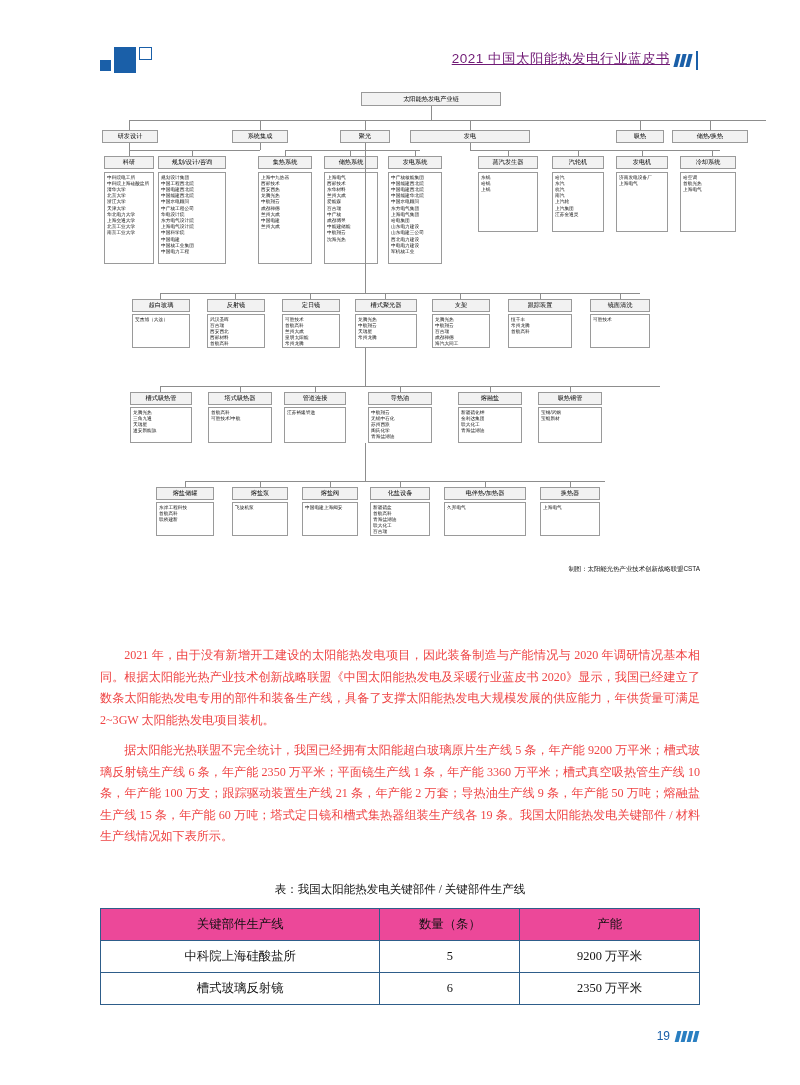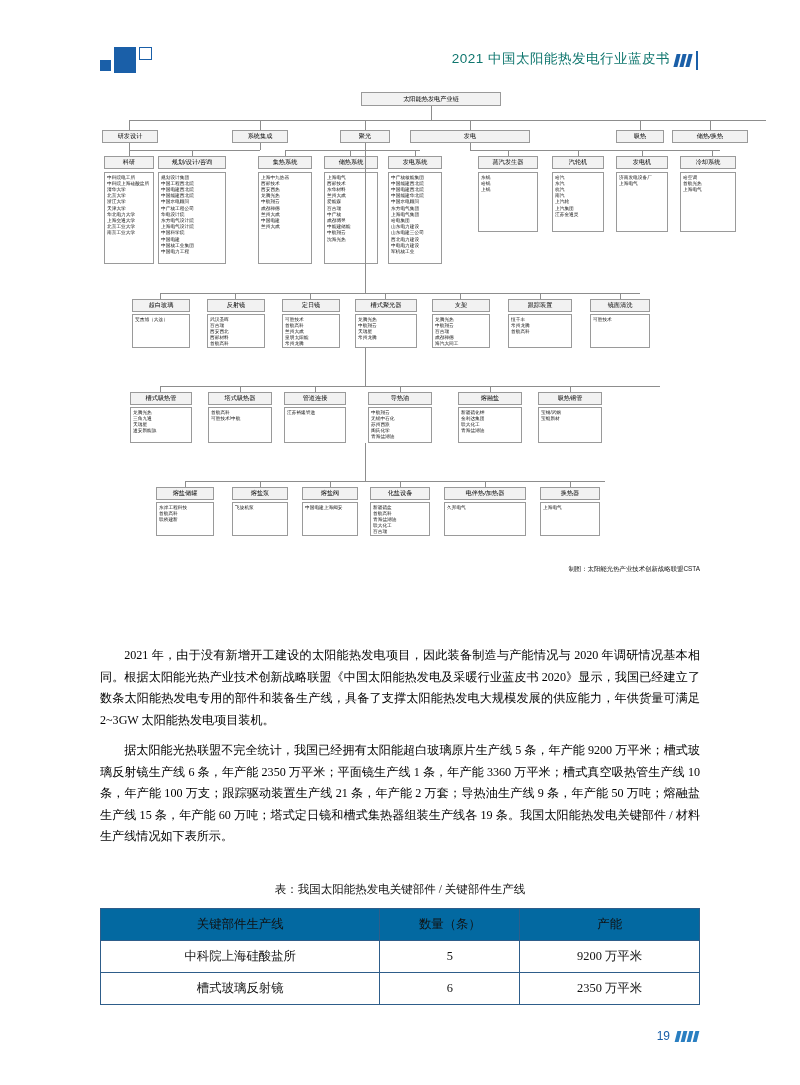--- a/index.html
+++ b/index.html
@@ -17,22 +17,23 @@
   
   .header {
     position: absolute; left: 0; top: 36px; width: 800px; height: 46px;
   }
   .hdr-logo { position: absolute; left: 100px; top: 10px; display: flex; align-items: flex-start; }
   .hdr-logo .sq1 { width: 11px; height: 11px; background: #1a5fa8; margin-top: 14px; }
   .hdr-logo .sq2 { width: 22px; height: 26px; background: #1a5fa8; margin-left: 3px; margin-top: 1px; }
   .hdr-logo .sq3 { width: 13px; height: 13px; border: 1.5px solid #1a5fa8; margin-left: 3px; margin-top: 1px; }
   .hdr-title {
     position: absolute; right: 130px; top: 14px;
-    font-size: 13.5px; color: #0f766e; letter-spacing: .5px;
+    font-size: 13.5px; color: #701a75; letter-spacing: .5px;
     font-family: "Liberation Sans", sans-serif;
+    text-decoration: underline;
   }
   .hdr-bars { position: absolute; right: 100px; top: 15px; display: flex; align-items: center; }
   .hdr-bars i { display: block; width: 4px; height: 13px; background: #1a5fa8; margin-right: 2px; transform: skewX(-14deg); }
   .hdr-bars .tall { height: 19px; width: 2.5px; margin-left: 3px; transform: none; }
 
   
   .diagram {
     position: absolute; left: 100px; top: 92px; width: 600px; height: 478px;
     font-family: "Liberation Sans", "DejaVu Sans", sans-serif;
   }
@@ -63,34 +64,34 @@
     text-align: center; font-size: 11.5px; color: #111;
   }
   h2.sec {
     position: absolute; left: 100px; top: 612px; width: 600px;
     margin: 0; font-size: 15.5px; font-weight: bold; color: #1565b0;
     font-family: "Liberation Sans", sans-serif;
   }
   .body { position: absolute; left: 100px; top: 645px; width: 600px; }
   .body p {
     margin: 0 0 9px 0; font-size: 12.1px; line-height: 1.78;
-    text-align: justify; text-indent: 2em; color: #000000;
+    text-align: justify; text-indent: 2em; color: #ef4444;
   }
   .tbl-caption {
     position: absolute; left: 100px; top: 882px; width: 600px;
     text-align: center; font-size: 11.5px; color: #111;
   }
   table.prod {
     position: absolute; left: 100px; top: 908px; width: 600px;
     border-collapse: collapse; font-size: 12.4px;
   }
   table.prod th, table.prod td {
     border: 1px solid #2e5d8a; text-align: center; padding: 7px 4px; color: #111;
   }
-  table.prod thead th { background: #0369a1; font-weight: normal; }
+  table.prod thead th { background: #ec4899; font-weight: normal; }
   .col1 { width: 280px; } .col2 { width: 140px; } .col3 { width: 180px; }
 
   
   .footer { position: absolute; right: 100px; bottom: 42px; display: flex; align-items: center; }
   .footer .pg { font-size: 12px; color: #1a5fa8; font-family: "Liberation Sans", sans-serif; margin-right: 6px; }
   .footer .bars { display: flex; align-items: center; }
   .footer .bars i { display: block; width: 4px; height: 11px; background: #2a7fc1; margin-right: 2px; transform: skewX(-14deg); }
 </style>
 </head>
 <body>

